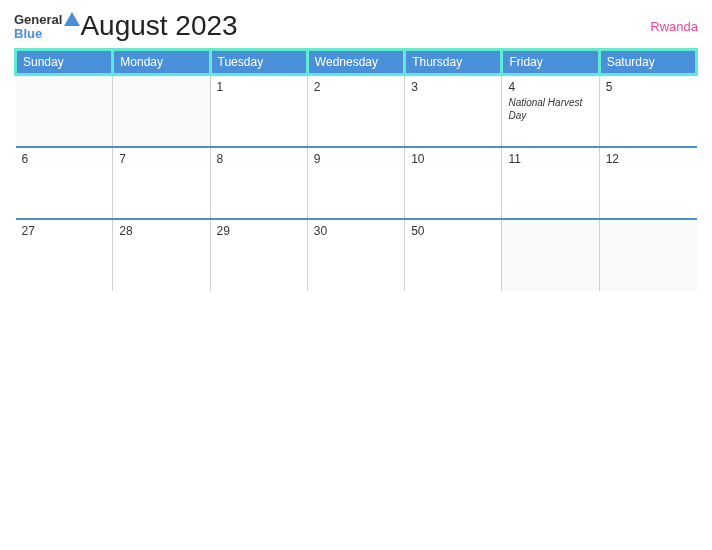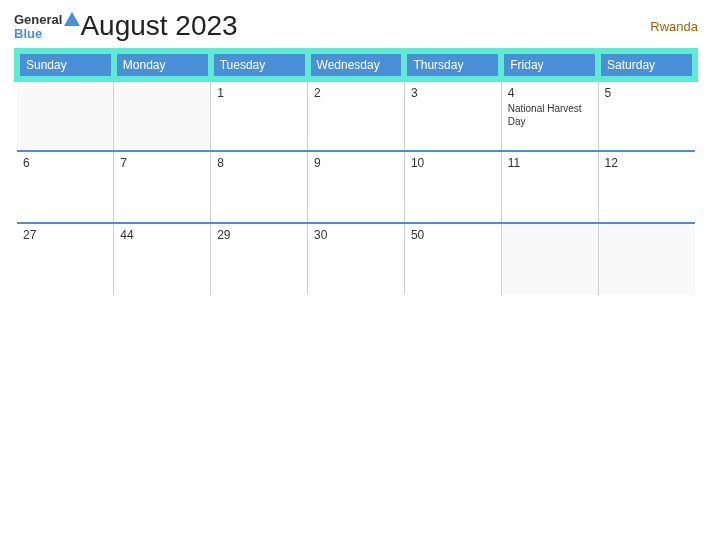--- a/index.html
+++ b/index.html
@@ -59,39 +59,39 @@
       align-items: center;
     }
     .month-title {
       font-size: 28px;
       font-weight: normal;
       color: #222;
       flex: 1;
     }
     .country-label {
       font-size: 13px;
-      color: #a16207;
+      color: #ec4899;
       min-width: 60px;
       text-align: right;
     }
     
     .calendar {
       width: 100%;
       border-collapse: collapse;
     }
     .calendar thead tr {
       background: #4a90d9;
     }
     .calendar thead th {
       color: #fff;
       font-size: 12px;
       font-weight: normal;
       padding: 4px 6px;
       text-align: left;
-      border: 6px solid #5eead4;
+      border: 3px solid #5eead4;
     }
     .calendar tbody tr {
       border-top: 2px solid #4a90d9;
     }
     .calendar tbody td {
       vertical-align: top;
       padding: 4px 6px;
       font-size: 11px;
       color: #333;
       height: 72px;
@@ -104,20 +104,21 @@
     .day-num {
       font-size: 12px;
       color: #333;
       display: block;
       margin-bottom: 2px;
     }
     .holiday {
       font-size: 10px;
       color: #333;
       line-height: 1.3;
+      font-style: italic;
     }
     .empty {
       background: #f9f9f9;
     }
   </style>
 </head>
 <body>
 
 <div class="page">
 
@@ -189,21 +190,21 @@
           </td>
           <td>
             <span class="day-num">12</span>
           </td>
         </tr>
         <tr>
           <td>
             <span class="day-num">27</span>
           </td>
           <td>
-            <span class="day-num">44</span>
+            <span class="day-num">28</span>
           </td>
           <td>
             <span class="day-num">29</span>
           </td>
           <td>
             <span class="day-num">30</span>
           </td>
           <td>
             <span class="day-num">50</span>
           </td>

